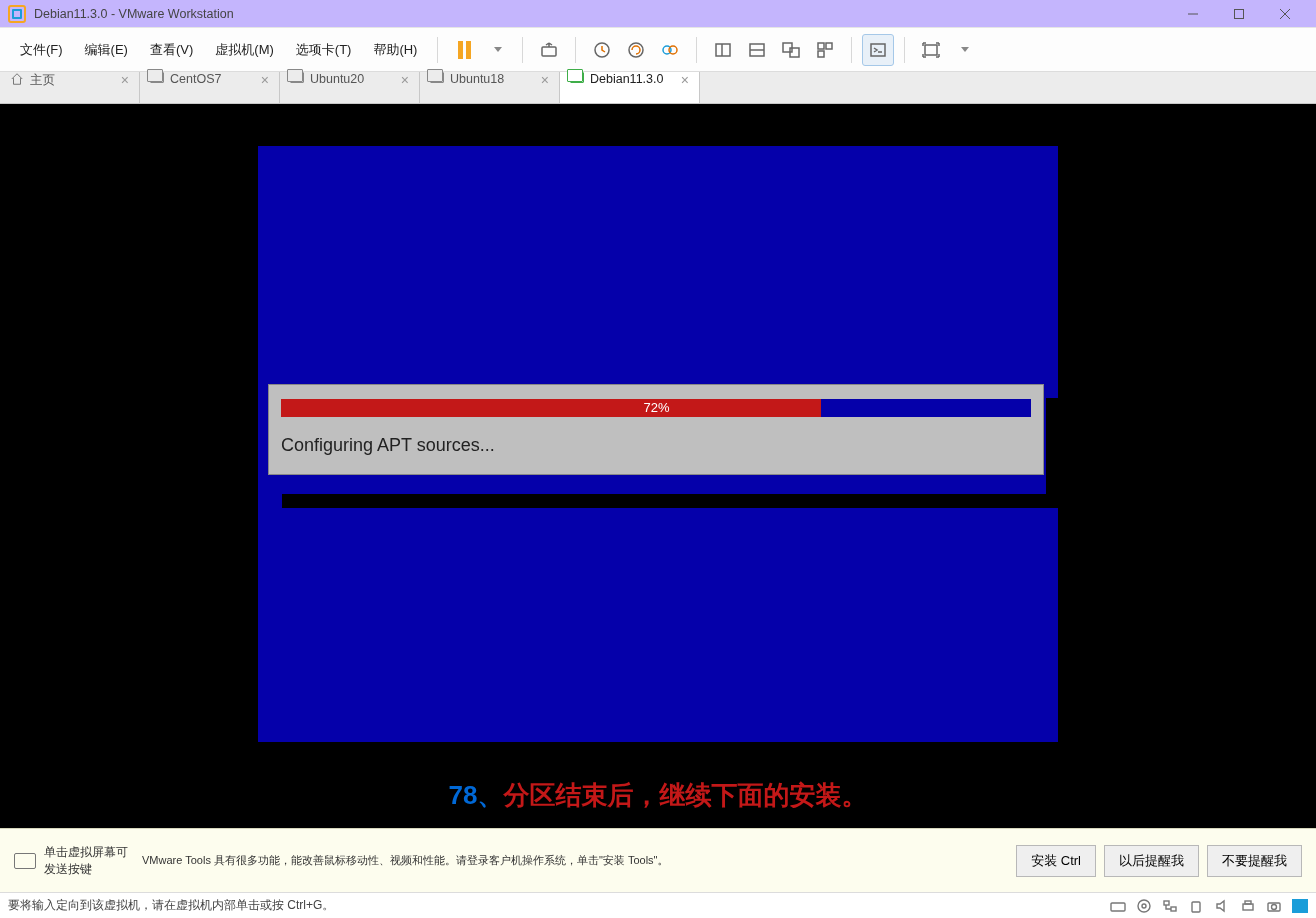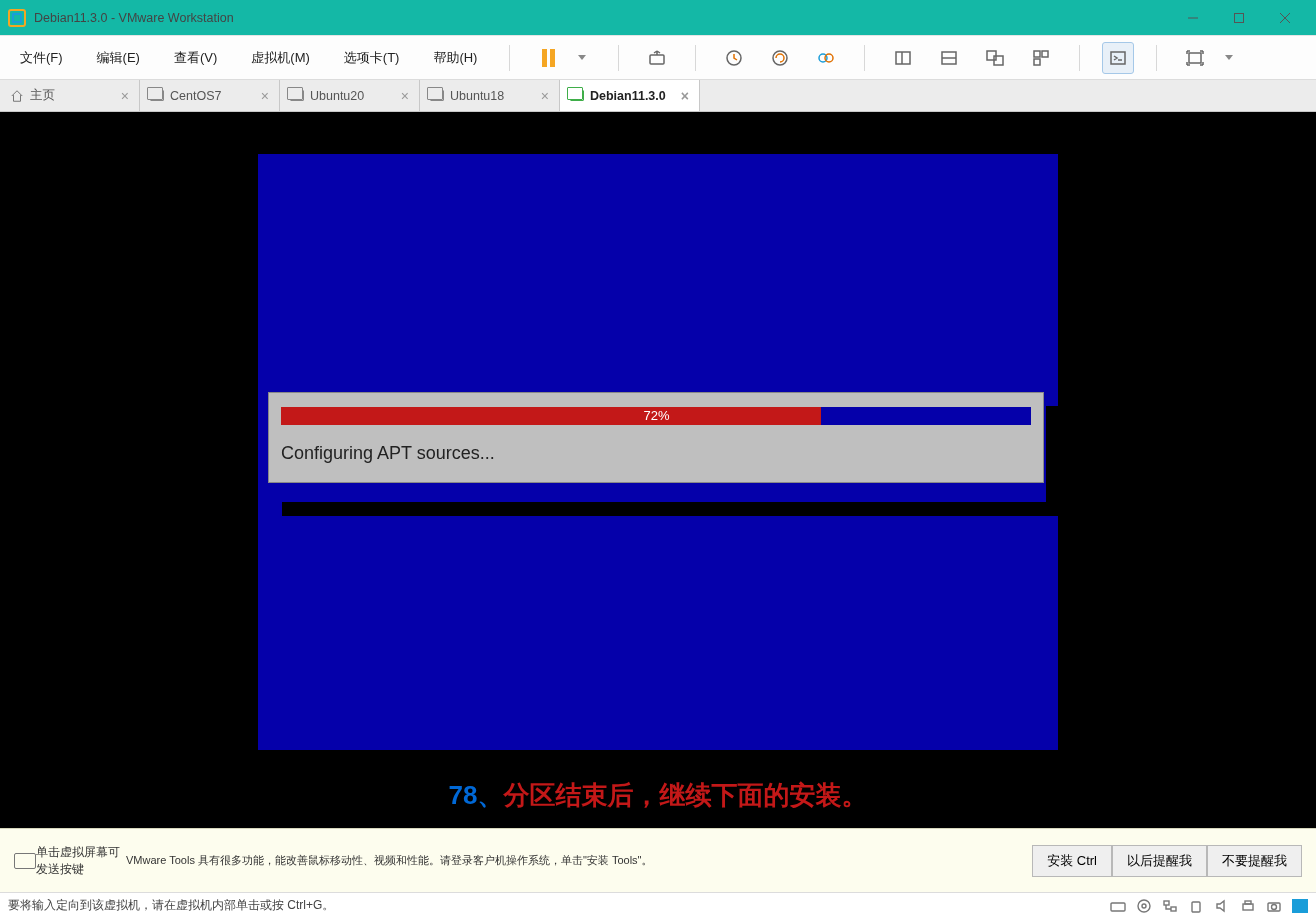--- a/index.html
+++ b/index.html
@@ -1,42 +1,42 @@
 <!DOCTYPE html>
 <html><head>
 <meta charset="utf-8">
 <style>
 * { margin: 0; padding: 0; box-sizing: border-box; font-family: "Segoe UI", "Microsoft YaHei", sans-serif; }
 body { width: 1316px; height: 918px; background: #fff; overflow: hidden; display: flex; flex-direction: column; }
 
 
-.titlebar { height: 36px; display: flex; align-items: center; padding: 0 8px; background: #14b8a6; border-bottom: 1px solid #e5e5e5; }
+.titlebar { height: 28px; display: flex; align-items: center; padding: 0 8px; background: #c4b5fd; border-bottom: 1px solid #e5e5e5; }
 .titlebar .app-icon { width: 18px; height: 18px; border: 2px solid #f5a623; border-radius: 3px; position: relative; margin-right: 8px; }
 .titlebar .app-icon::after { content: ""; position: absolute; inset: 2px; border: 2px solid #1a9dd9; border-radius: 1px; }
 .titlebar .title { font-size: 12.5px; color: #444; flex: 0 0 auto; }
 .titlebar .spacer { flex: 1; }
 .winbtn { width: 46px; height: 30px; display: flex; align-items: center; justify-content: center; color: #555; cursor: pointer; }
 .winbtn svg { stroke: #555; fill: none; stroke-width: 1; }
 
 
-.menubar { height: 44px; display: flex; align-items: center; padding: 0 10px; background: #fdfdfd; border-bottom: 1px solid #dcdcdc; gap: 14px; }
+.menubar { height: 44px; display: flex; align-items: center; padding: 0 10px; background: #fdfdfd; border-bottom: 1px solid #dcdcdc; gap: 2px; }
 .menubar .menu-item { font-size: 13px; color: #222; padding: 6px 10px; cursor: pointer; }
 .menubar .sep { width: 1px; height: 26px; background: #d8d8d8; margin: 0 8px; }
 .menubar .tool-btn { width: 32px; height: 32px; display: flex; align-items: center; justify-content: center; cursor: pointer; border-radius: 3px; }
 .menubar .pause-icon { display: flex; gap: 3px; }
 .menubar .pause-icon span { width: 5px; height: 18px; background: #f5a623; }
 .menubar .dd-caret { width: 0; height: 0; border-left: 4px solid transparent; border-right: 4px solid transparent; border-top: 5px solid #888; margin-left: 4px; }
 .menubar .tool-group { display: flex; align-items: center; }
 .menubar svg { stroke: #666; fill: none; stroke-width: 1.5; }
 .tool-btn.active { background: #e8f0f8; border: 1px solid #a5c8e8; }
 
 
 .tabbar { height: 32px; background: #ececec; display: flex; align-items: stretch; border-bottom: 1px solid #c8c8c8; }
-.tab { display: flex; align-items: center; padding: 12px 10px; font-size: 12.5px; color: #555; border-right: 1px solid #c8c8c8; min-width: 140px; gap: 6px; cursor: pointer; background: #ececec; position: relative; }
-.tab.active { background: #fff; color: #222; font-weight: bold; }
+.tab { display: flex; align-items: flex-start; padding: 0 10px; font-size: 12.5px; color: #555; border-right: 1px solid #c8c8c8; min-width: 140px; gap: 6px; cursor: pointer; background: #ececec; position: relative; }
+.tab.active { background: #fff; color: #222; }
 .tab .tab-icon { width: 14px; height: 11px; border: 1.5px solid #888; border-radius: 1px; position: relative; }
 .tab .tab-icon::before { content:""; position:absolute; width: 14px; height: 11px; border: 1.5px solid #888; border-radius:1px; top:-4px; left:-4px; background:#ececec; }
 .tab.active .tab-icon, .tab.active .tab-icon::before { border-color: #3fae49; background:#fff; }
 .tab .home-icon { width: 14px; height: 14px; }
 .tab .close { margin-left: auto; color: #999; font-size: 14px; }
 
 
 .vm-area { flex: 1; background: #000; display: flex; flex-direction: column; align-items: center; position: relative; }
 .vm-screen { width: 800px; height: 596px; background: #0500aa; margin-top: 42px; position: relative; font-family: "Courier New", monospace; }
 
@@ -50,21 +50,21 @@
 .progress-track { height: 18px; background: #0500aa; margin: 14px 12px 12px; position: relative; }
 .progress-fill { height: 100%; background: #c31818; }
 .progress-text { position: absolute; top: 0; left: 1px; right: 0; text-align: center; color: #fff; font-size: 13px; line-height: 18px; }
 .dlg-status { font-size: 18px; color: #222; padding: 6px 12px 18px; }
 
 .caption-overlay { position: absolute; bottom: 15px; width: 100%; text-align: center; font-size: 26px; font-weight: bold; font-family: "SimSun","Songti SC",serif; }
 .caption-overlay .num { color: #0068d6; }
 .caption-overlay .txt { color: #c31818; }
 
 
-.infobar { height: 64px; background: #fdfdee; border-top: 1px solid #d6d6bc; display: flex; align-items: center; padding: 0 14px; gap: 0; }
+.infobar { height: 64px; background: #fdfdee; border-top: 1px solid #d6d6bc; display: flex; align-items: center; padding: 0 14px; gap: 8px; }
 .infobar .kb-icon { width: 22px; height: 16px; border: 1.5px solid #777; border-radius: 2px; }
 .infobar .hint1 { font-size: 12px; color: #333; line-height: 1.4; width: 90px; }
 .infobar .hint2 { font-size: 11px; color: #333; flex: 1; }
 .infobar .btn { font-size: 13px; padding: 6px 14px; background: #efefef; border: 1px solid #b8b8b8; cursor: pointer; }
 
 
 .statusbar { height: 26px; background: #fff; border-top: 1px solid #dcdcdc; display: flex; align-items: center; padding: 4px 8px; font-size: 12px; color: #444; }
 .statusbar .spacer { flex: 1; }
 .statusbar .tray { display: flex; gap: 10px; align-items: center; }
 .statusbar .tray span { width: 16px; height: 14px; display: inline-flex; align-items: center; justify-content: center; }

